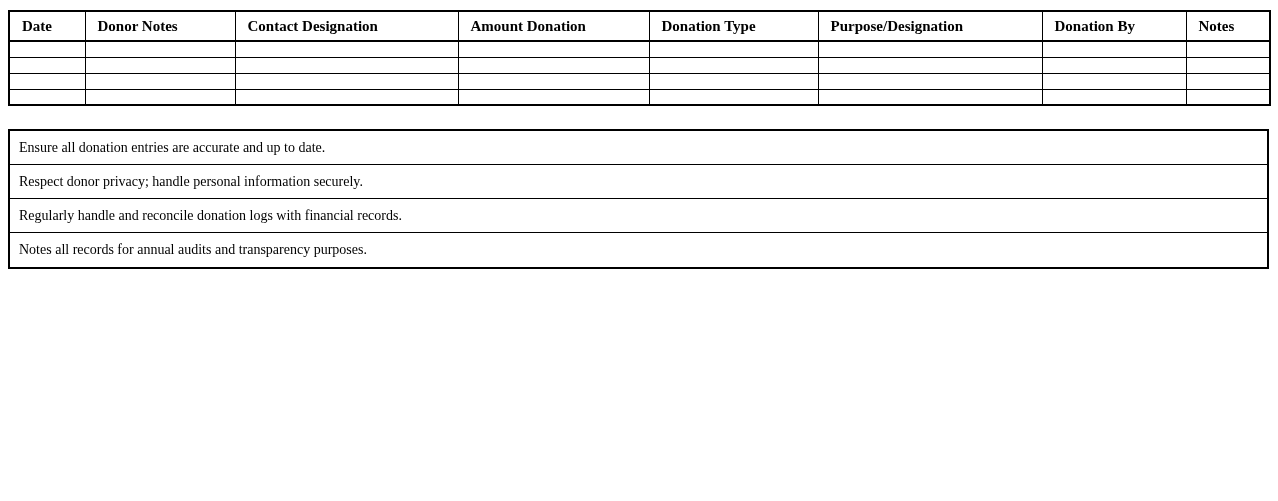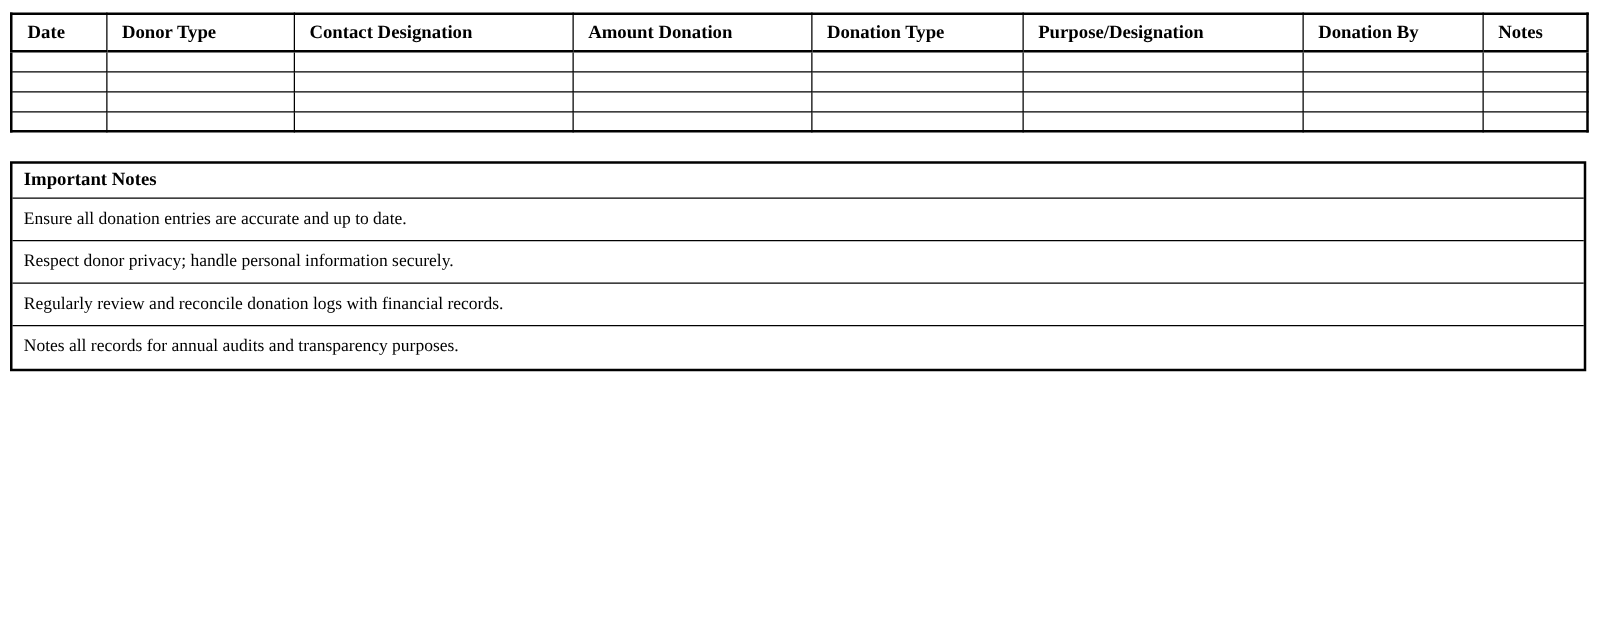--- a/index.html
+++ b/index.html
@@ -84,21 +84,21 @@
       <col style="width:223px">
       <col style="width:191px">
       <col style="width:169px">
       <col style="width:224px">
       <col style="width:144px">
       <col style="width:84px">
     </colgroup>
     <thead>
       <tr>
         <th>Date</th>
-        <th>Donor Type</th>
+        <th>Donor Notes</th>
         <th>Contact Designation</th>
         <th>Amount Donation</th>
         <th>Donation Type</th>
         <th>Purpose/Designation</th>
         <th>Donation By</th>
         <th>Notes</th>
       </tr>
     </thead>
     <tbody>
       <tr>
@@ -138,20 +138,19 @@
         <td></td>
         <td></td>
         <td></td>
         <td></td>
         <td></td>
       </tr>
     </tbody>
   </table>
 
   <div class="notes-box">
-    <div class="notes-title-row">Important Notes</div>
     <div class="notes-row">Ensure all donation entries are accurate and up to date.</div>
     <div class="notes-row">Respect donor privacy; handle personal information securely.</div>
-    <div class="notes-row">Regularly review and reconcile donation logs with financial records.</div>
+    <div class="notes-row">Regularly handle and reconcile donation logs with financial records.</div>
     <div class="notes-row">Notes all records for annual audits and transparency purposes.</div>
   </div>
 
 </div>
 
 </body></html>

